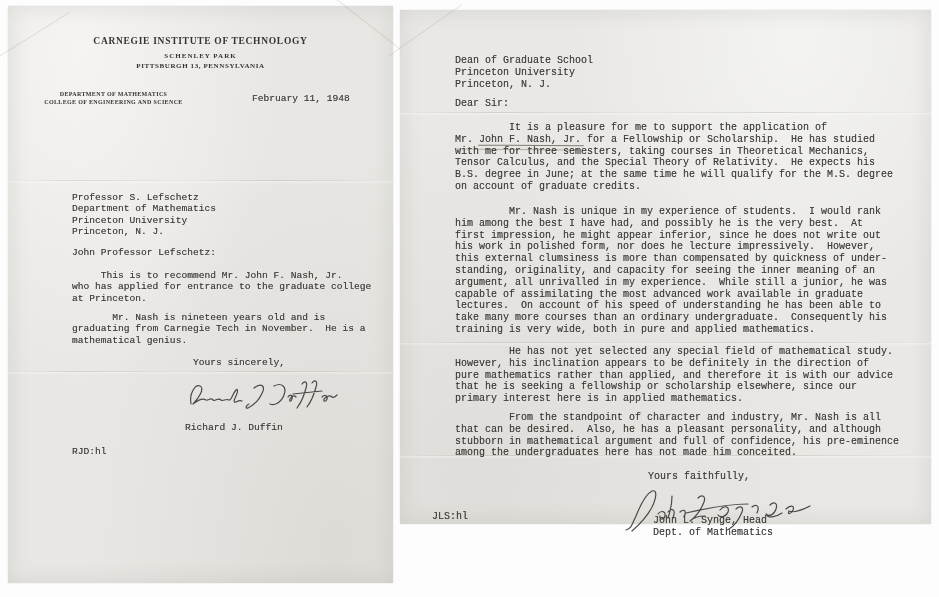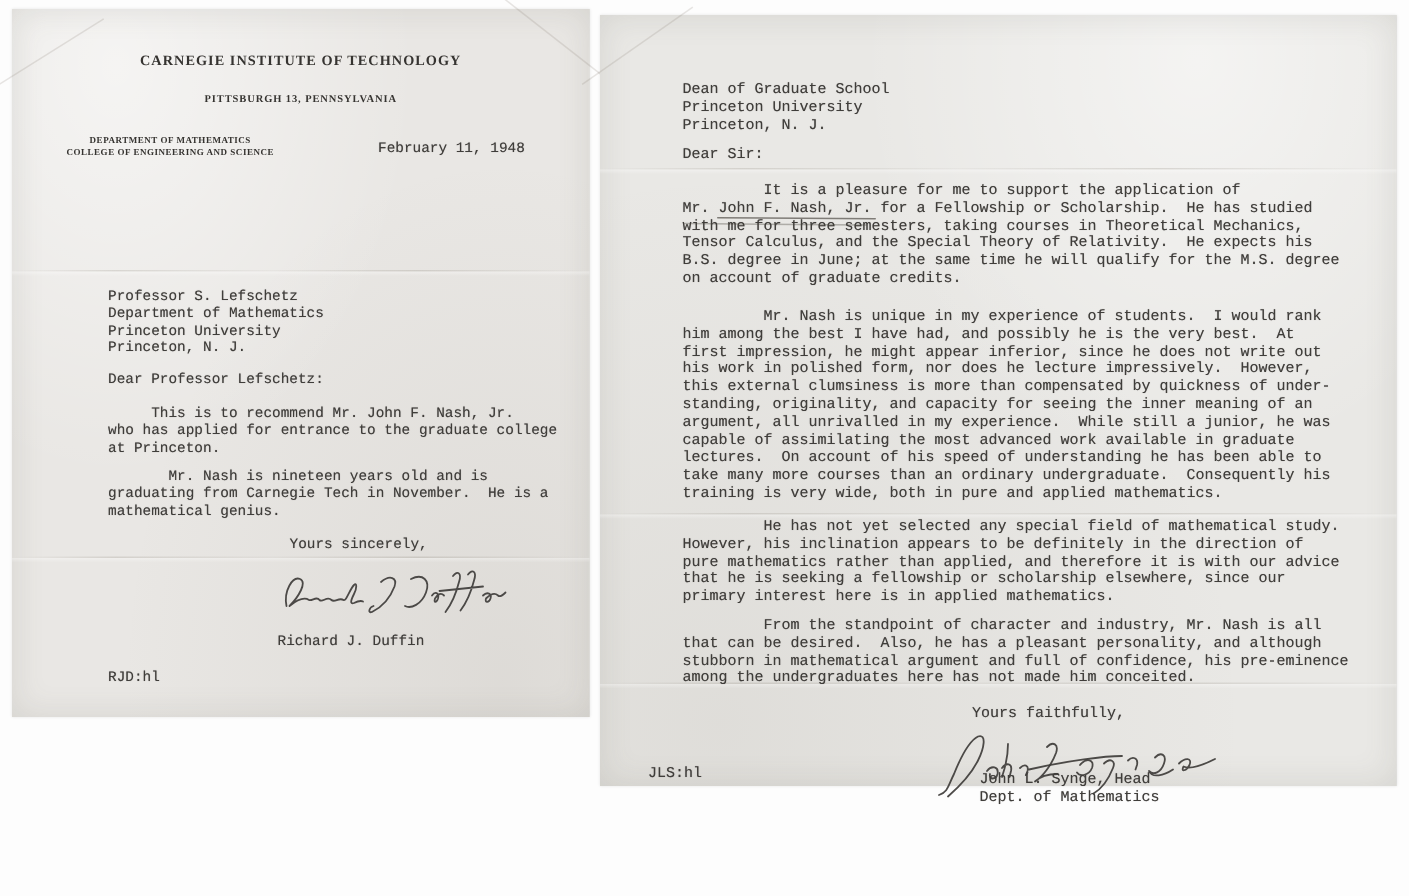--- a/index.html
+++ b/index.html
@@ -1,19 +1,19 @@
 <!DOCTYPE html>
 <html><head>
 <meta charset="utf-8">
 <style>
   html,body{margin:0;padding:0;background:#fdfdfd;}
   .photo{position:relative;width:939px;height:597px;background:#fdfdfd;overflow:hidden;
          font-family:"Liberation Sans",sans-serif;}
   .paper{position:absolute;box-shadow:inset 0 0 22px rgba(95,90,78,0.14), 0 0 2px rgba(0,0,0,0.10);}
-  .paper-left{left:8px;top:6px;width:385px;height:472px;
+  .paper-left{left:8px;top:6px;width:385px;height:577px;
     background:
       radial-gradient(ellipse at 18% 8%, rgba(255,255,255,0.55), transparent 45%),
       radial-gradient(ellipse at 85% 95%, rgba(120,112,98,0.10), transparent 55%),
       #e9e7e4;}
   .paper-right{left:400px;top:10px;width:531px;height:514px;
     background:
       radial-gradient(ellipse at 75% 6%, rgba(255,255,255,0.5), transparent 40%),
       radial-gradient(ellipse at 15% 92%, rgba(120,112,98,0.09), transparent 55%),
       #e9e8e5;}
   .abs{position:absolute;}
@@ -42,32 +42,33 @@
 
 <div class="photo">
 
   <div class="paper paper-left">
     <div class="crease" style="top:174px"></div>
     <div class="crease" style="top:365px"></div>
     <div class="crease-diag" style="right:-18px;top:16px;transform:rotate(38deg)"></div>
     <div class="crease-diag" style="left:-22px;top:30px;transform:rotate(-32deg)"></div>
 
     <div class="abs serif lh1 center" style="top:30px">CARNEGIE INSTITUTE OF TECHNOLOGY</div>
+    <div class="abs serif lh2 center" style="top:46px">SCHENLEY PARK</div>
     <div class="abs serif lh3 center" style="top:56px">PITTSBURGH 13, PENNSYLVANIA</div>
     <div class="abs serif dept" style="left:28px;top:85px;width:155px">DEPARTMENT OF MATHEMATICS
 COLLEGE OF ENGINEERING AND SCIENCE</div>
 
     <div class="abs tw tw-l" style="left:244px;top:87px">February 11, 1948</div>
 
     <div class="abs tw tw-l" style="left:64px;top:186px">Professor S. Lefschetz
 Department of Mathematics
 Princeton University
 Princeton, N. J.</div>
 
-    <div class="abs tw tw-l" style="left:64px;top:241px">Dear Professor Lefschetz:</div>
+    <div class="abs tw tw-l" style="left:64px;top:241px">John Professor Lefschetz:</div>
 
     <div class="abs tw tw-l" style="left:64px;top:264px">     This is to recommend Mr. John F. Nash, Jr.
 who has applied for entrance to the graduate college
 at Princeton.</div>
     <div class="abs tw tw-l" style="left:64px;top:306px">       Mr. Nash is nineteen years old and is
 graduating from Carnegie Tech in November.  He is a
 mathematical genius.</div>
 
     <div class="abs tw tw-l" style="left:185px;top:351px">Yours sincerely,</div>
 

